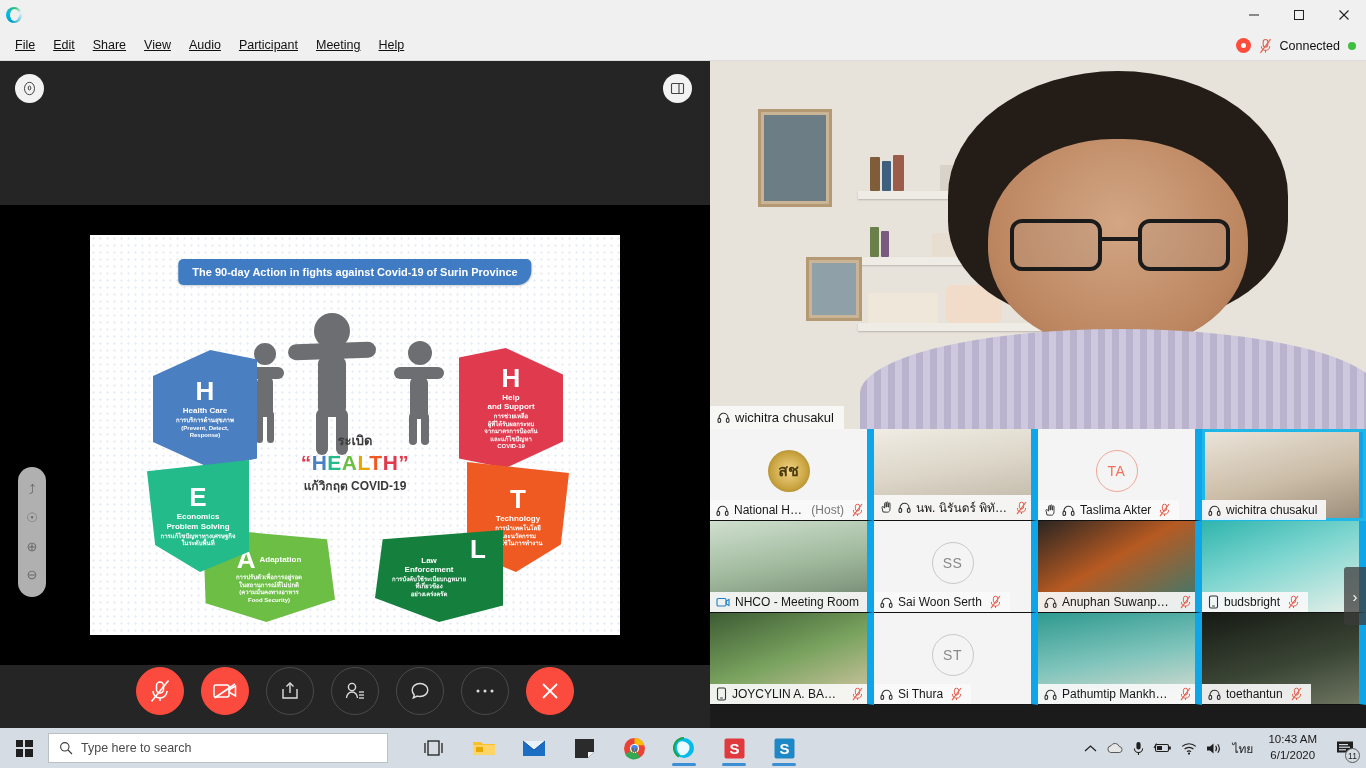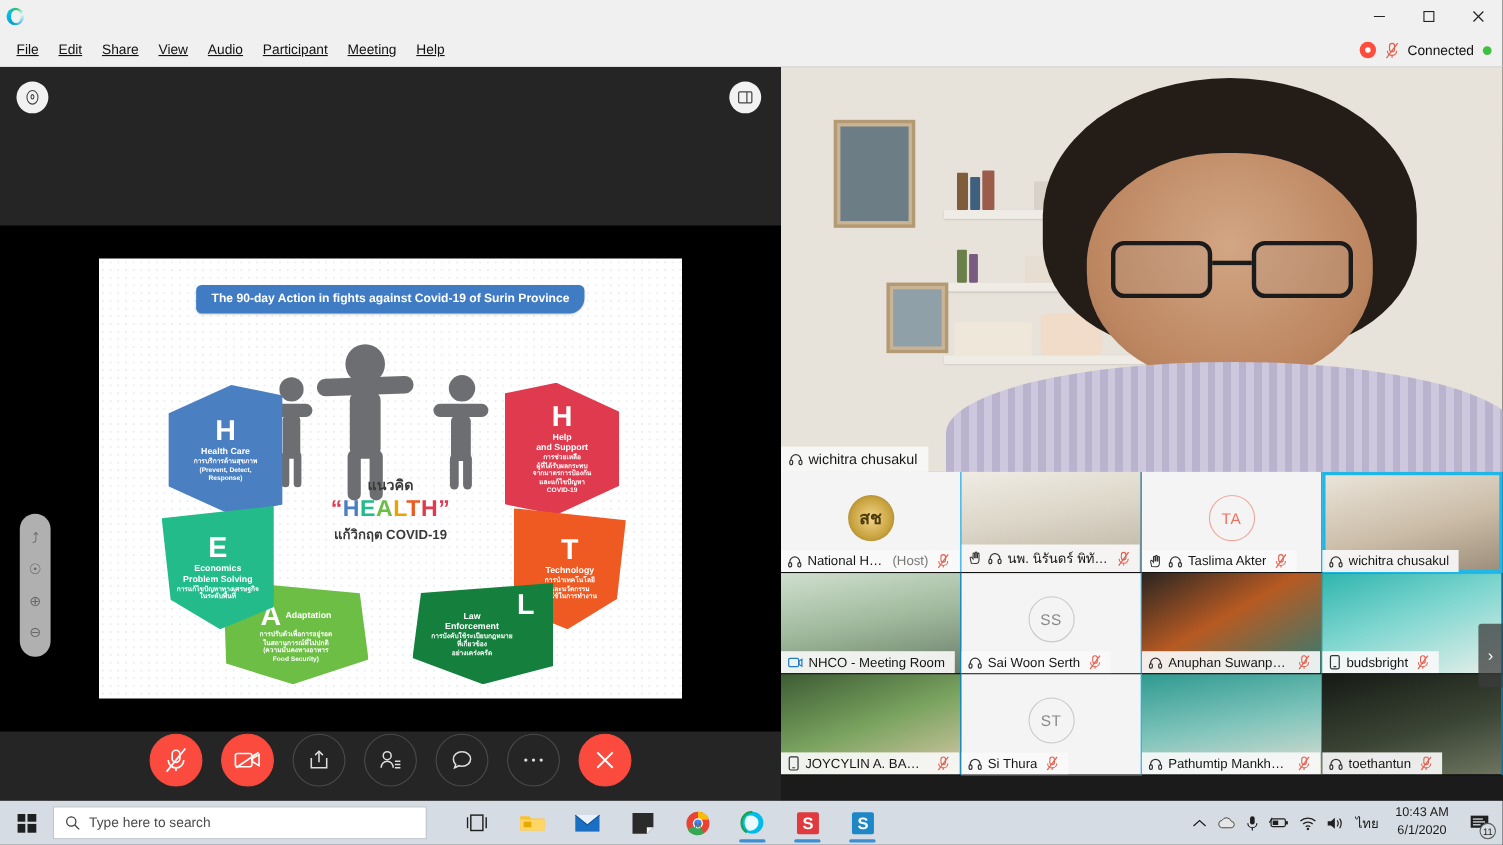--- a/index.html
+++ b/index.html
@@ -203,21 +203,21 @@
     padding:3px 9px 3px 6px; white-space:nowrap; max-width:100%;
   }
   .bigvideo .namebadge{ left:0; bottom:0; font-size:13px; padding:4px 10px 4px 7px; }
 
   .grid{
     position:absolute; left:0; top:368px; width:656px; height:276px;
     display:grid; grid-template-columns:repeat(4,164px); grid-template-rows:repeat(3,92px);
   }
   .tile{
     position:relative; overflow:hidden; background:#d9d9d9;
-    border-right:1px solid #0ea5e9; border-bottom:1px solid #111;
+    border-right:7px solid #0ea5e9; border-bottom:1px solid #111;
   }
   .tile.active{ outline:3px solid #1fb6e8; outline-offset:-3px; z-index:3; }
   .tile .namebadge{ left:0; bottom:0; max-width:162px; overflow:hidden; }
   .tile .nm{ overflow:hidden; text-overflow:ellipsis; }
   .avatar-circ{
     position:absolute; left:50%; top:46%; transform:translate(-50%,-50%);
     width:42px;height:42px;border-radius:50%; border:1px solid #f0a79a;
     display:flex;align-items:center;justify-content:center;
     color:#f0715b; font-size:14px; letter-spacing:.5px;
   }
@@ -411,21 +411,21 @@
         </div>
         <div class="petal econ">
           <span class="big">E</span>
           <span class="eng" style="white-space:pre-line">Economics
 Problem Solving</span>
           <span class="thai" style="white-space:pre-line">การแก้ไขปัญหาทางเศรษฐกิจ
 ในระดับพื้นที่</span>
         </div>
 
         <div class="center-txt">
-          <div class="ct-thai1">แนวคิด</div>
+          <div class="ct-thai1">ระเบิด</div>
           <div class="ct-health" id="health-letters"><span style="color: rgb(224, 58, 78);">“</span><span style="color: rgb(74, 127, 193);">H</span><span style="color: rgb(35, 187, 138);">E</span><span style="color: rgb(108, 190, 69);">A</span><span style="color: rgb(232, 164, 0);">L</span><span style="color: rgb(239, 90, 34);">T</span><span style="color: rgb(224, 58, 78);">H</span><span style="color: rgb(224, 58, 78);">”</span></div>
           <div class="ct-thai2">แก้วิกฤต COVID-19</div>
         </div>
       </div>
     </div>
 
     <div class="zoomstrip">
       <span class="zi">⤴</span>
       <span class="zi">☉</span>
       <span class="zi">⊕</span>

